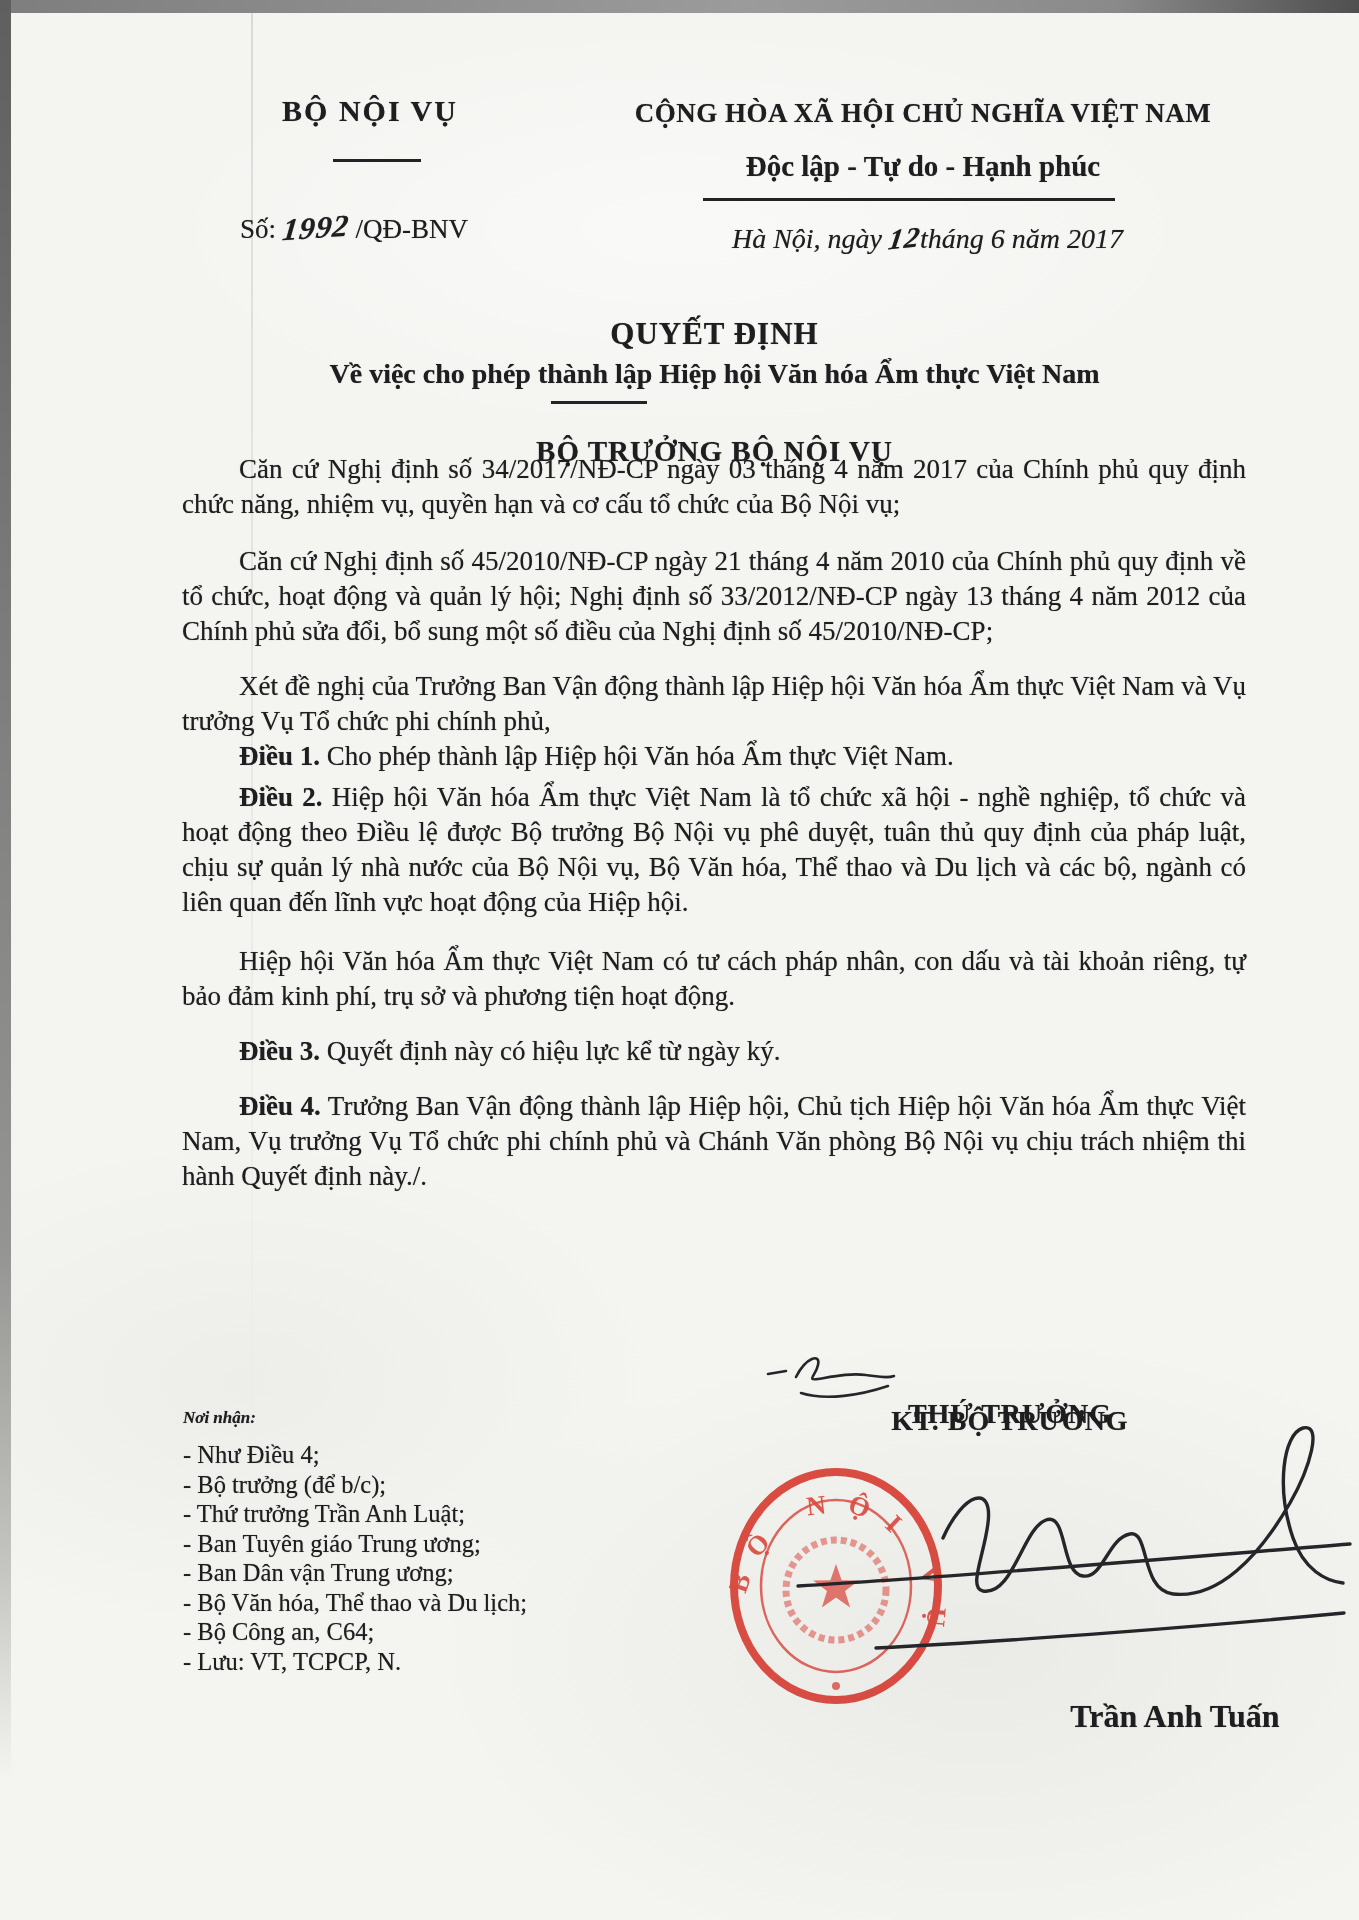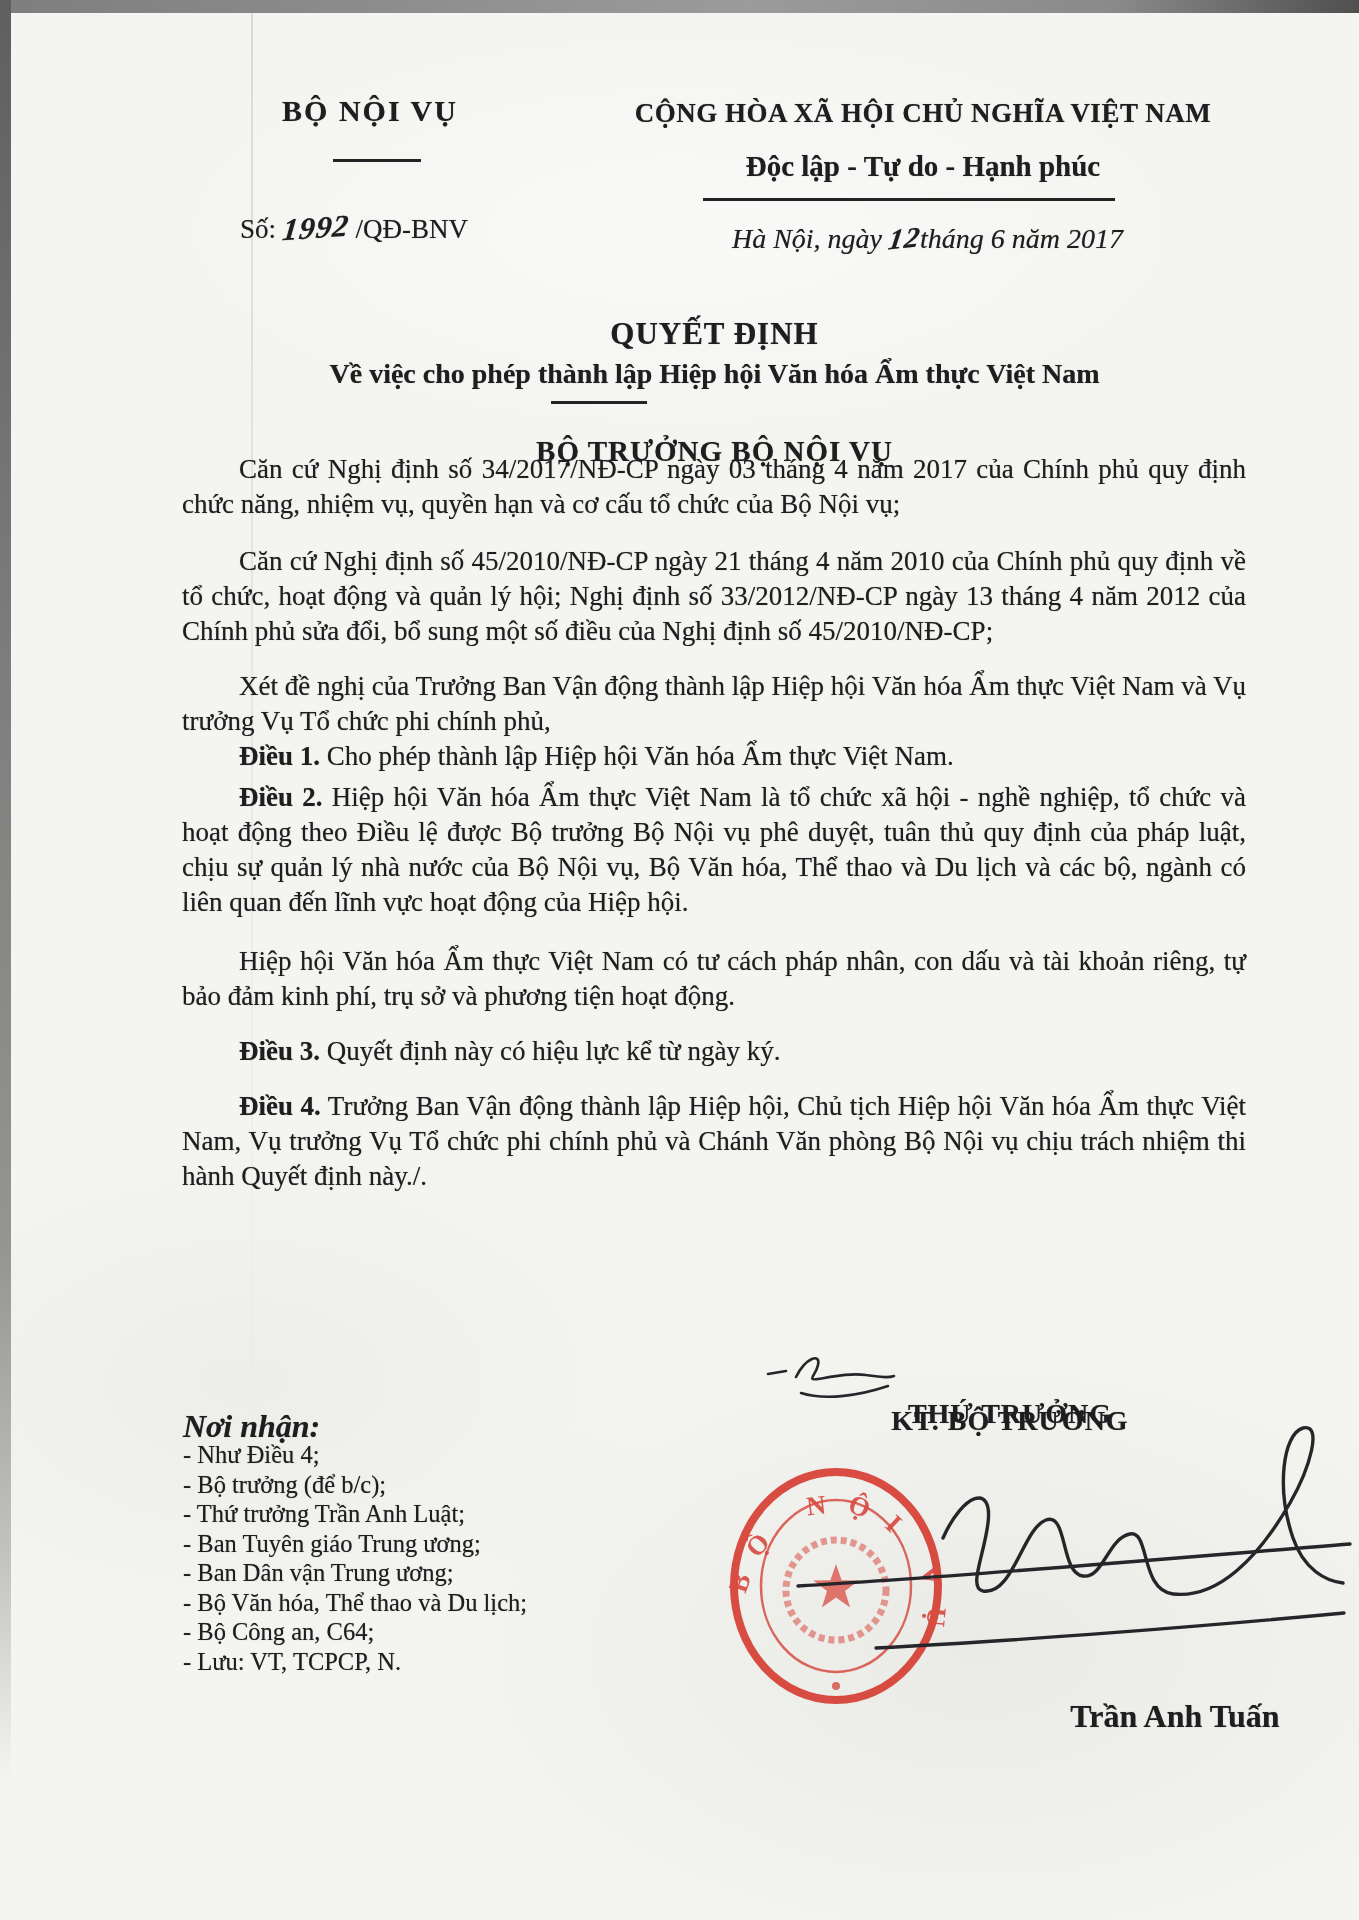--- a/index.html
+++ b/index.html
@@ -46,21 +46,21 @@
   .body-flow p{margin:0;text-indent:57px;text-align:justify;line-height:35px;}
   .p-cite1{margin-bottom:8px !important;}
   .p-cite2{margin-bottom:22px !important;}
   .p-cite3{margin-bottom:20px !important;}
   .h-decide{margin:26px 0 32px 0;font-size:29px;letter-spacing:1px;line-height:38px;}
   .a1{margin-bottom:6px !important;}
   .a2{margin-bottom:24px !important;}
   .a2b{margin-bottom:20px !important;}
   .a3{margin-bottom:20px !important;}
 
-  .recipients-label{left:183px;top:1408px;font-size:32px;}
+  .recipients-label{left:183px;top:1408px;font-size:17px;}
   .recipients-list{left:183px;top:1440px;font-size:24.5px;line-height:29.5px;list-style:none;margin:0;padding:0;}
   .kt-line{left:755px;top:1405px;width:510px;font-size:28px;letter-spacing:1px;}
   .pos-line{left:755px;top:1398px;width:510px;font-size:28px;letter-spacing:1px;}
   .signer-name{left:1015px;top:1698px;width:320px;font-size:32px;}
 
   .seal-svg{left:722px;top:1460px;}
   .sig-svg{left:778px;top:1396px;}
   .paraph-svg{left:766px;top:1350px;}
 </style>
 </head>

